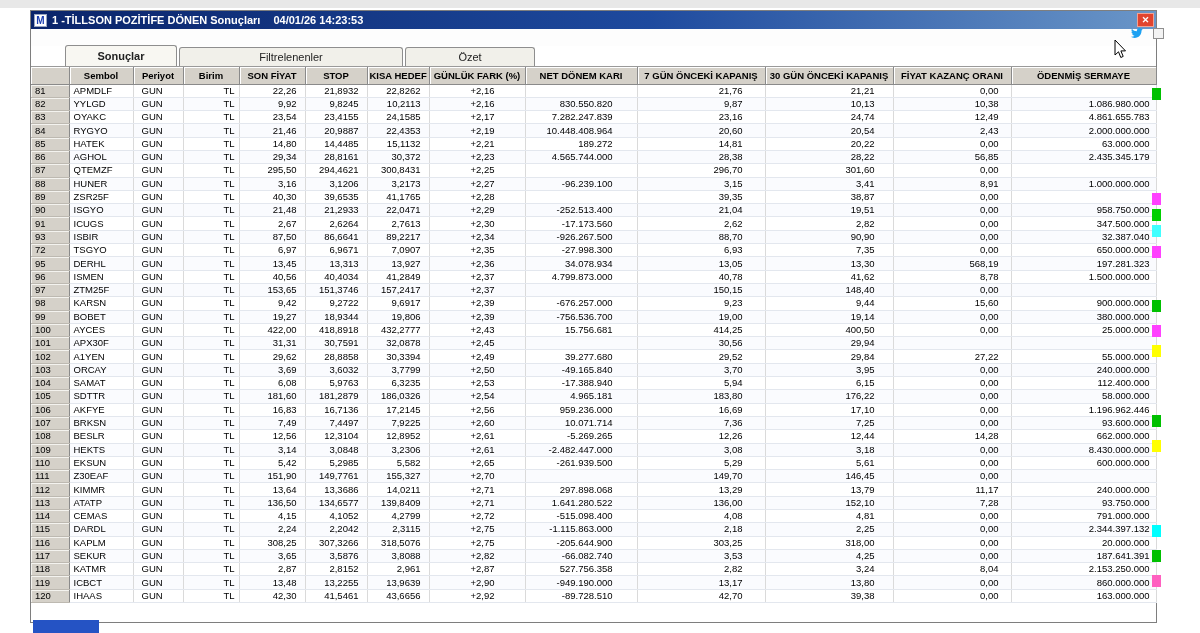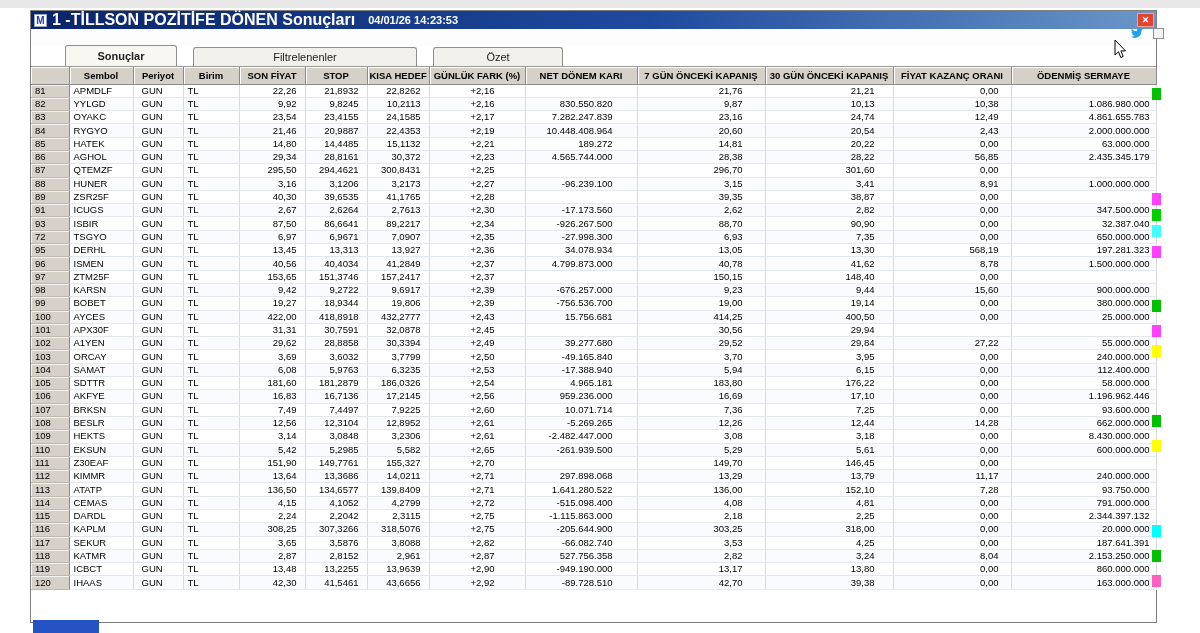--- a/index.html
+++ b/index.html
@@ -7,48 +7,48 @@
   body { font-family:"Liberation Sans", sans-serif; background:#ffffff; position:relative; overflow:hidden; }
 
   .top-band { position:absolute; top:0; left:0; width:1200px; height:8px; background:#e8e8e8; }
 
   .window { position:absolute; left:30px; top:10px; width:1127px; height:613px; background:#ffffff; border:1px solid #7e7e7e; }
 
   .titlebar { height:18px; background:linear-gradient(to right,#0a246a 0%,#1e4a9e 55%,#6a96c8 100%);
               display:flex; align-items:center; padding:0 2px 0 3px; gap:5px; }
   .app-icon { width:13px; height:13px; background:#ffffff; color:#1d3fb0; font-size:10px; font-weight:bold;
               line-height:12px; text-align:center; border:1px solid #9aa6c0; flex:0 0 auto; }
-  .title { color:#ffffff; font-size:16px; font-weight:bold; white-space:nowrap; }
+  .title { color:#ffffff; font-size:11px; font-weight:bold; white-space:nowrap; }
   .time  { color:#ffffff; font-size:11px; font-weight:bold; margin-left:8px; white-space:nowrap; }
   .close-btn { margin-left:auto; width:17px; height:14px; background:#e2442e; color:#ffffff; font-size:9px;
                font-weight:bold; text-align:center; line-height:13px; border:1px solid #f0a293; cursor:default; }
 
   .menu-gap { height:17px; background:#fdfdfd; }
 
-  .tabs { display:flex; align-items:flex-end; height:21px; padding-left:34px; gap:16px;
+  .tabs { display:flex; align-items:flex-end; height:21px; padding-left:34px; gap:2px;
           border-bottom:1px solid #9a9a9a; background:#ffffff; }
   .tab { height:19px; line-height:18px; text-align:center; font-size:11px; color:#222222; background:#f1f0ea;
          border:1px solid #8e8e8e; border-bottom:none; border-radius:3px 3px 0 0; white-space:nowrap; }
   .tab.active { font-weight:bold; background:#f8f7f2; height:21px; line-height:21px; }
   .tab-sonuclar { width:112px; } .tab-filtrelenenler { width:224px; } .tab-ozet { width:130px;margin-top:34px; }
 
   .grid { width:1125px; border-collapse:collapse; table-layout:fixed; }
   .grid th { background:#d5d1c9; font-size:9.5px; font-weight:bold; color:#000; height:17px; text-align:center;
              border-right:1px solid #8a8a8a; border-bottom:1px solid #8a8a8a;
              box-shadow:inset 1px 1px 0 #ffffff; white-space:nowrap; overflow:hidden; padding:0 2px; }
   .grid tbody tr { height:13.3px; }
   .grid td { font-size:9.5px; color:#000; line-height:12px; padding:0 4px;
              border-right:1px solid #dadada; border-bottom:1px solid #e3e7ee;
              white-space:nowrap; overflow:hidden; background:#ffffff; }
   .grid tbody tr:nth-child(even) td:not(:first-child) { background:#fafbfe; }
   .grid td:first-child { background:#d5d1c9; border-right:1px solid #8a8a8a; border-bottom:1px solid #bdb9b1;
                          box-shadow:inset 1px 1px 0 #f4f3ef; text-align:left; padding-left:4px; }
   .grid td:nth-child(2) { text-align:left; }
   .grid td:nth-child(3) { text-align:left; padding-left:8px; }
-  .grid td:nth-child(4) { text-align:left; }
+  .grid td:nth-child(4) { text-align:right; }
   .grid td:nth-child(5), .grid td:nth-child(6), .grid td:nth-child(7) { text-align:right; padding-right:8px; }
   .grid td:nth-child(8)  { text-align:right; padding-right:30px; }
   .grid td:nth-child(9)  { text-align:right; padding-right:24px; }
   .grid td:nth-child(10) { text-align:right; padding-right:22px; }
   .grid td:nth-child(11) { text-align:right; padding-right:18px; }
   .grid td:nth-child(12) { text-align:right; padding-right:12px;margin-top:44px; }
   .grid td:nth-child(13) { text-align:right; padding-right:6px; }
 
   .edge-marks { position:absolute; left:1152px; top:0; width:12px; height:633px; }
   .edge-mark { position:absolute; left:0; width:9px; height:12px; }
@@ -243,20 +243,35 @@
           <td>39,6535</td>
           <td>41,1765</td>
           <td>+2,28</td>
           <td></td>
           <td>39,35</td>
           <td>38,87</td>
           <td>0,00</td>
           <td></td>
         </tr>
         <tr>
+          <td>90</td>
+          <td>ISGYO</td>
+          <td>GUN</td>
+          <td>TL</td>
+          <td>21,48</td>
+          <td>21,2933</td>
+          <td>22,0471</td>
+          <td>+2,29</td>
+          <td>-252.513.400</td>
+          <td>21,04</td>
+          <td>19,51</td>
+          <td>0,00</td>
+          <td>958.750.000</td>
+        </tr>
+        <tr>
           <td>91</td>
           <td>ICUGS</td>
           <td>GUN</td>
           <td>TL</td>
           <td>2,67</td>
           <td>2,6264</td>
           <td>2,7613</td>
           <td>+2,30</td>
           <td>-17.173.560</td>
           <td>2,62</td>

